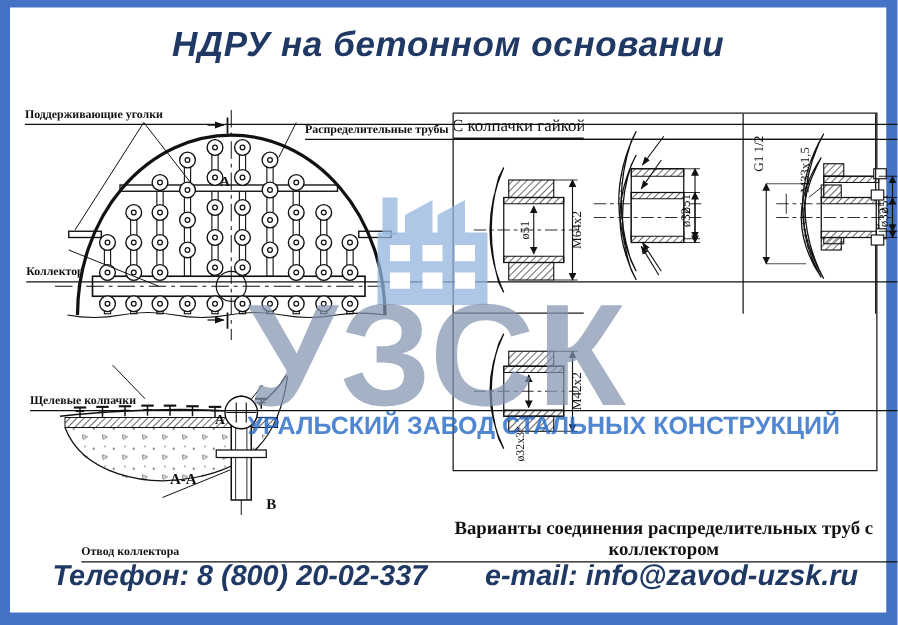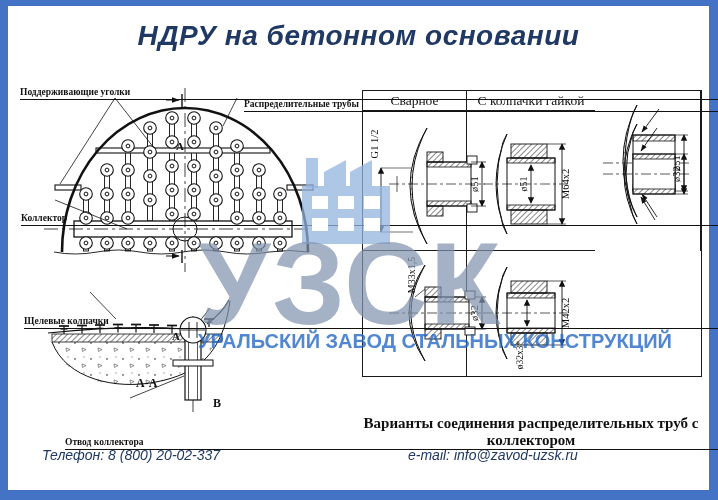--- a/index.html
+++ b/index.html
@@ -44,24 +44,24 @@
   .tbl .cell{ border-right:1px solid #1a1a1a; border-bottom:1px solid #1a1a1a; position:relative;}
   .tbl .last{ border-right:none; }
   .tbl .bot{ border-bottom:none; }
   .caption{
     position:absolute; left:354px; top:373px; width:338px;
     text-align:center; font-weight:bold; font-size:15px; color:#111; line-height:1.15;margin-top:36px;
   }
   
   .contact{
     position:absolute; top:441px; font-family:"Liberation Sans", sans-serif;
-    font-style:italic; font-weight:normal; font-size:14px; color:#1f3864; white-space:nowrap;
+    font-style:italic; font-weight:bold; font-size:23px; color:#1f3864; white-space:nowrap;
   }
   .phone{ left:34px; }
-  .email{ left:400px; }
+  .email{ left:380px; }
   
   .wm{ position:absolute; pointer-events:none; z-index:5; }
   .wm-logo{
     left:190px; top:220px; width:324px; text-align:left;
     font-family:"Liberation Sans", sans-serif; font-weight:bold;
     font-size:116px; line-height:1; letter-spacing:2px;
     color:rgba(130,148,176,0.72);
   }
   .wm-sub{
     left:190px; top:324px; width:326px; text-align:right;
@@ -245,21 +245,20 @@
   <div class="dlabel z2" style="left:236px; top:82px;">Распределительные трубы</div>
   <div class="dlabel z2" style="left:13px; top:184px;">Коллектор</div>
   <div class="dlabel z2" style="left:16px; top:275px;">Щелевые колпачки</div>
   <div class="dlabel z2" style="left:57px; top:384px;">Отвод коллектора</div>
   <div class="dmark z2" style="left:168px; top:74px;">А</div>
   <div class="dmark z2" style="left:164px; top:252px;">А</div>
   <div class="dmark z2" style="left:128px; top:286px; font-size:12px;">А-А</div>
   <div class="dmark z2" style="left:205px; top:291px; font-size:12px;">В</div>
 
   <div class="tbl">
-    <div class="hc">Сварное</div>
     <div class="hc last">С колпачки гайкой</div>
 
     <div class="cell">
       <svg width="104" height="139" viewBox="0 0 104 139">
         <path d="M42,14 Q14,70 42,126 L38,118 Q22,70 38,22 Z" fill="url(#hatch)" stroke="#111" stroke-width="1"></path>
         <rect x="38" y="44" width="42" height="56" fill="#fff" stroke="#111" stroke-width="1"></rect>
         <rect x="38" y="44" width="42" height="6" fill="url(#hatch)" stroke="#111" stroke-width="0.8"></rect>
         <rect x="38" y="94" width="42" height="6" fill="url(#hatch)" stroke="#111" stroke-width="0.8"></rect>
         <line x1="8" y1="72" x2="96" y2="72" stroke="#111" stroke-width="0.7" stroke-dasharray="10 3 3 3"></line>
         <line x1="80" y1="44" x2="93" y2="44" stroke="#111" stroke-width="0.7"></line>

